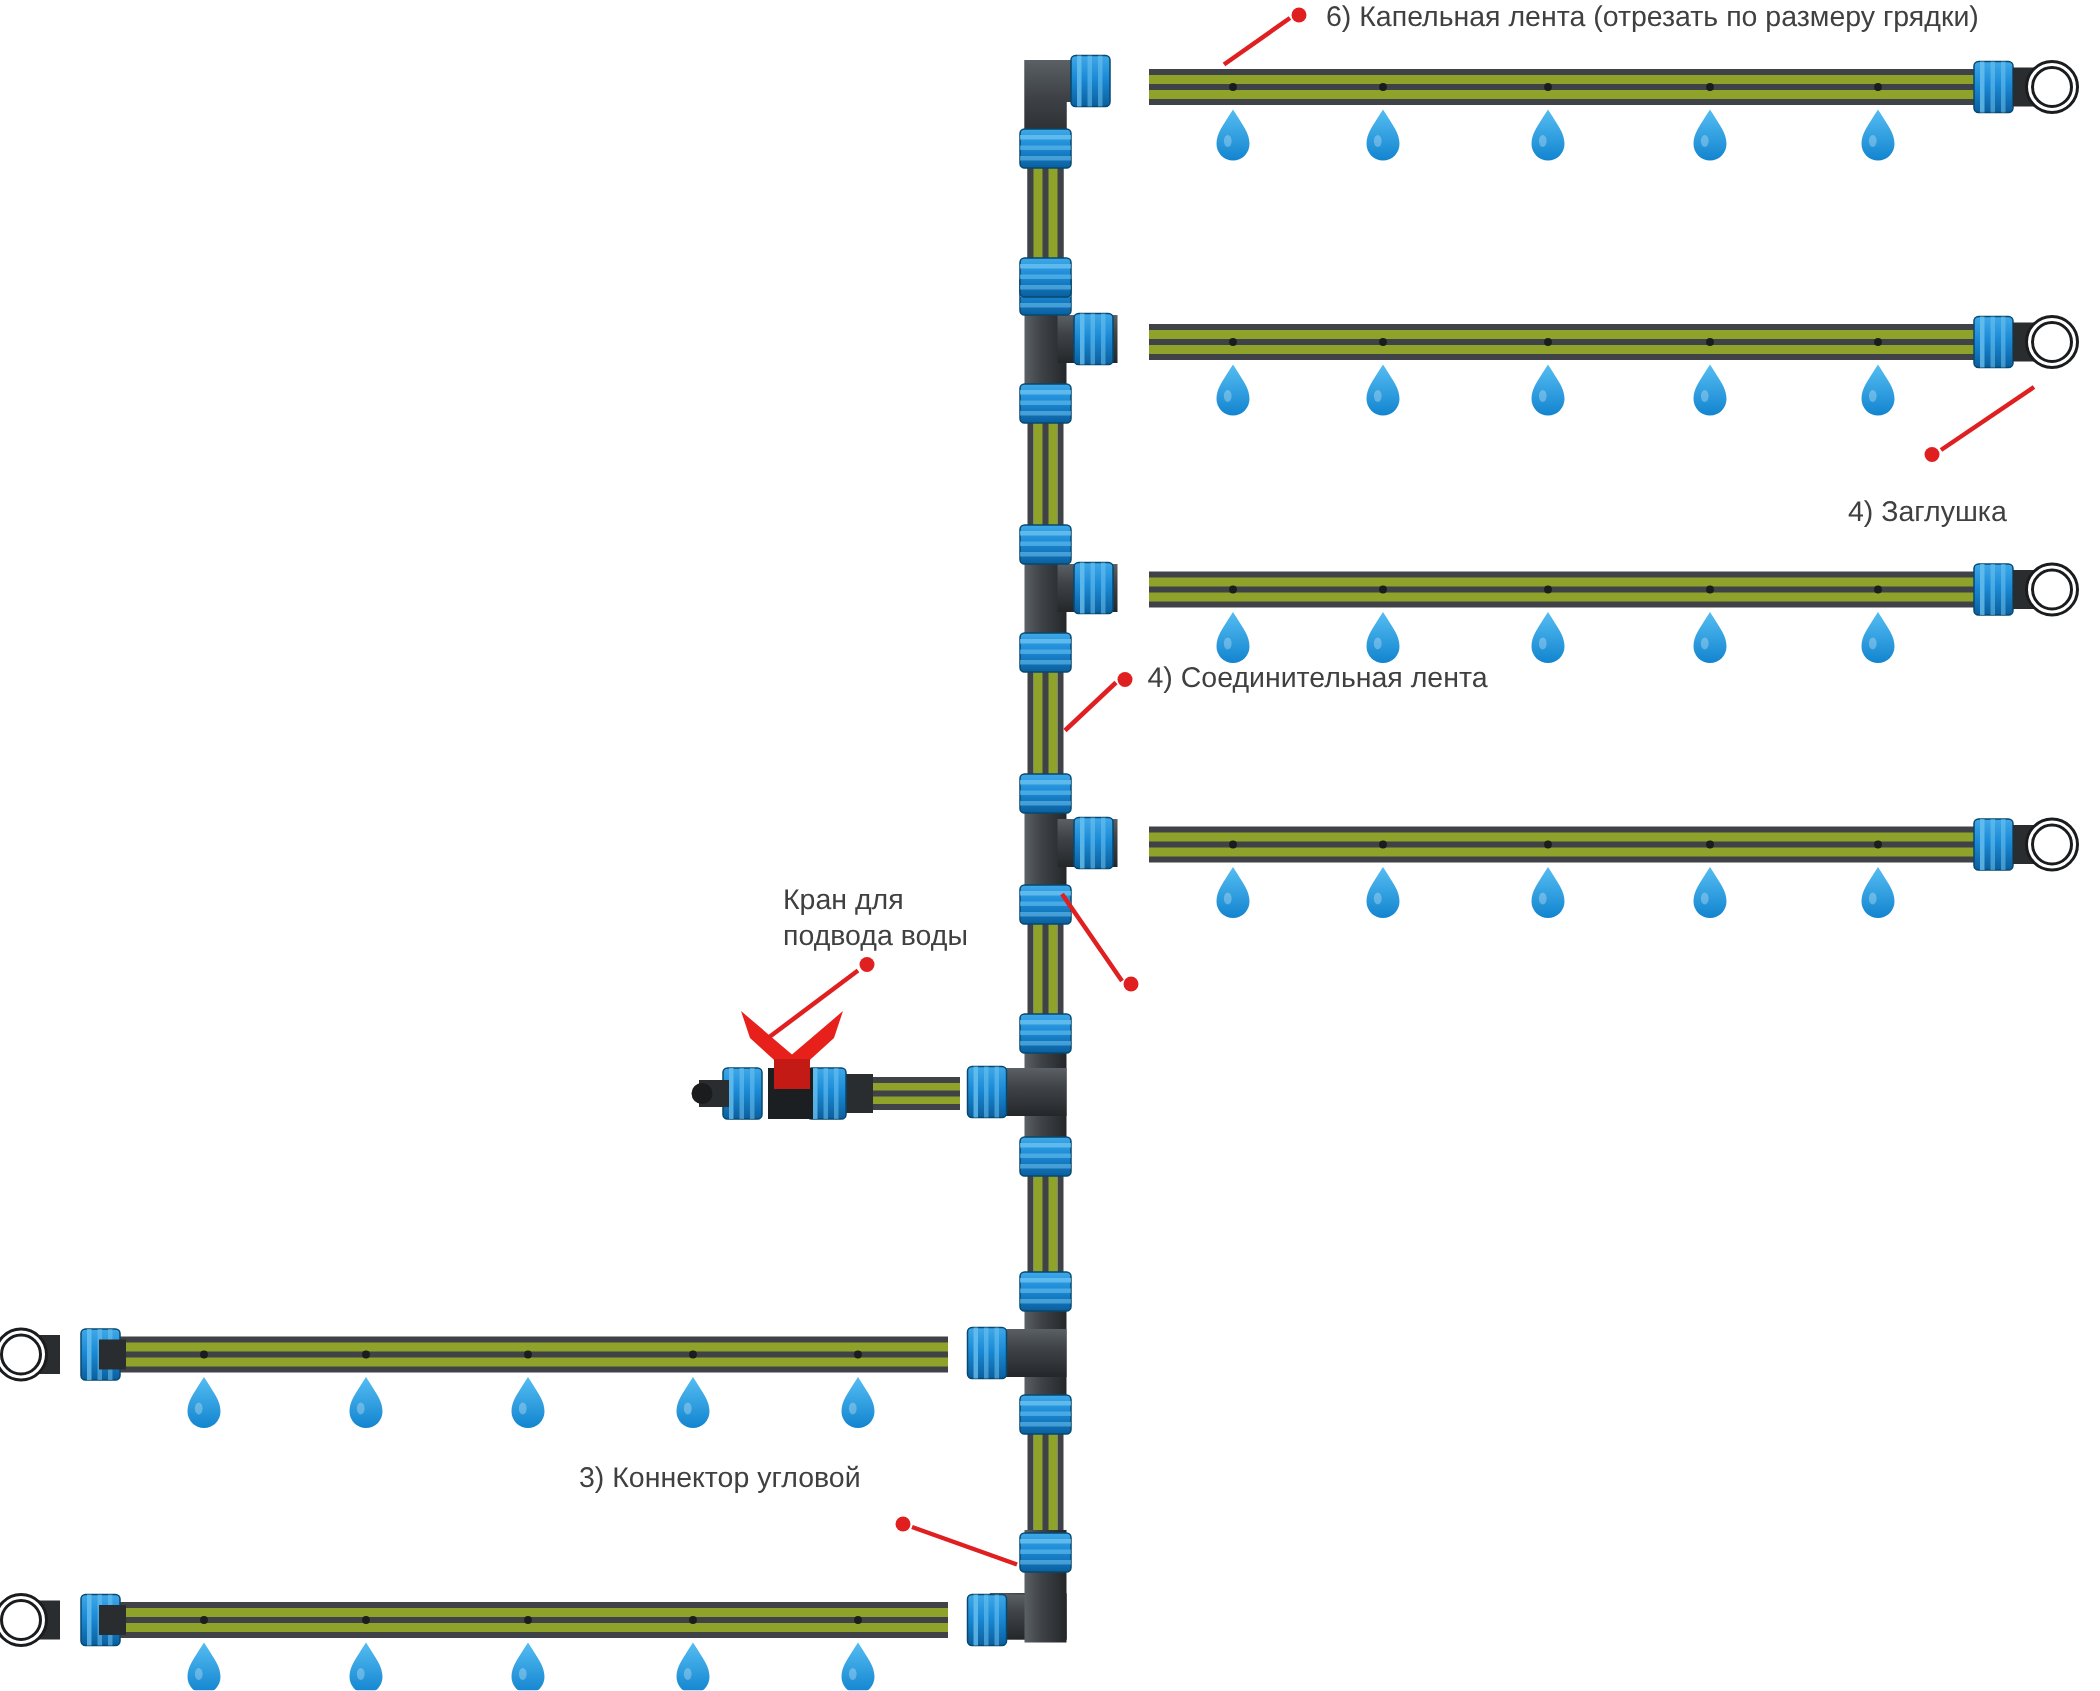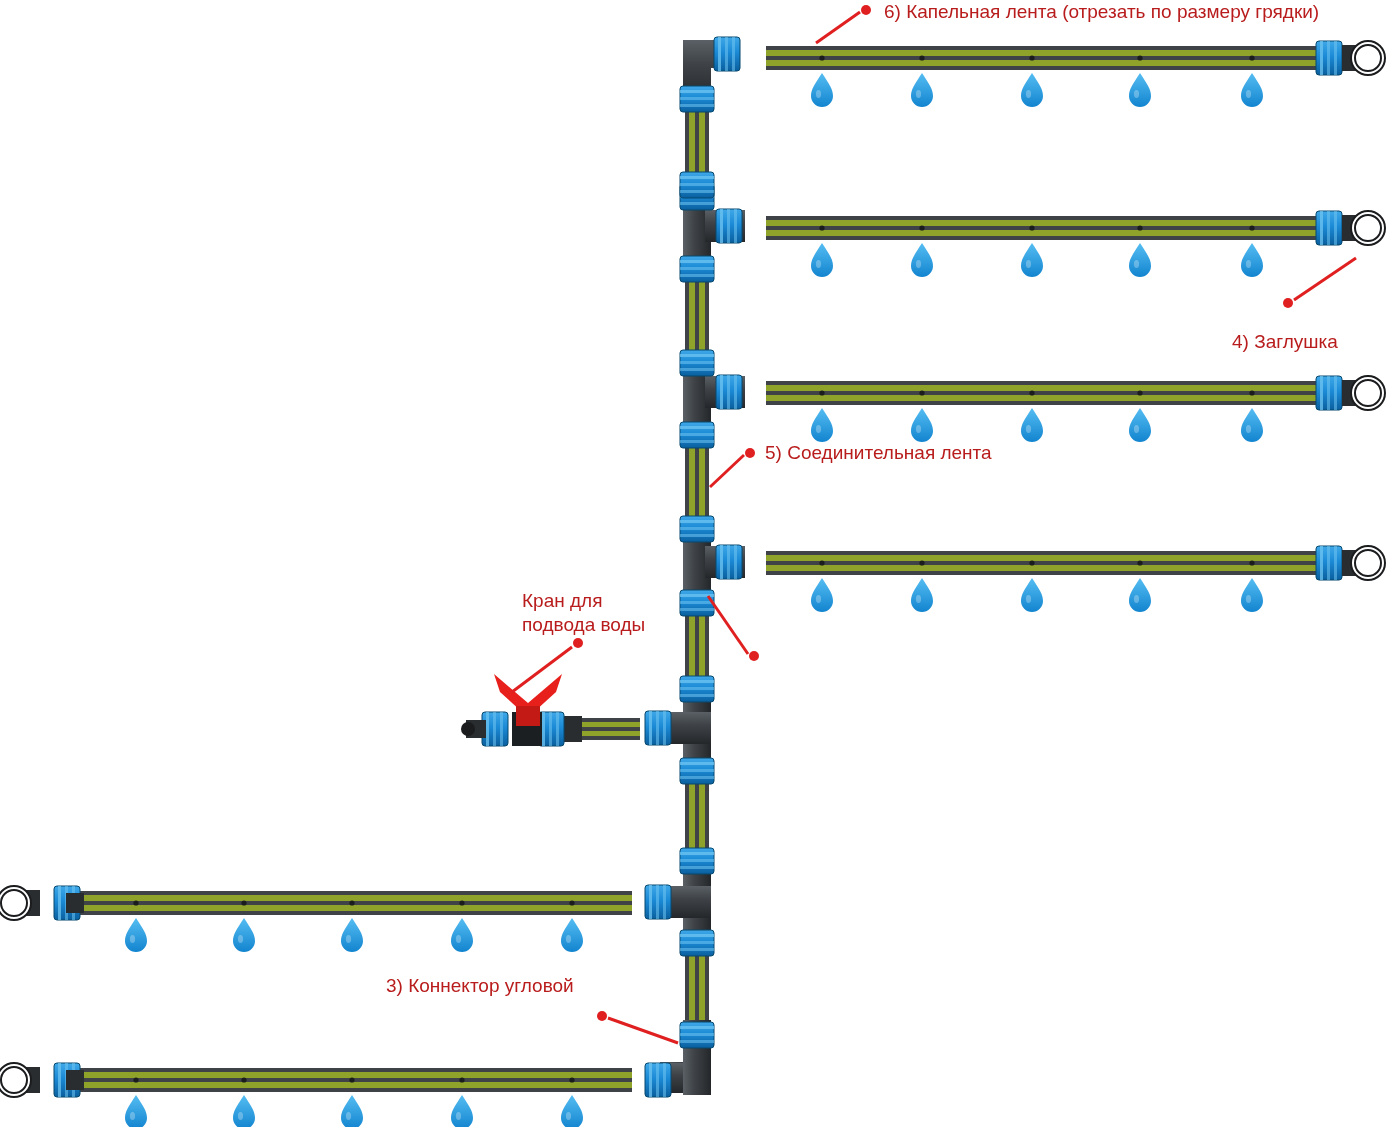--- a/index.html
+++ b/index.html
@@ -21,21 +21,21 @@
     position: absolute;
     left: 0;
     top: 0;
     width: 1400px;
     height: 1127px;
   }
   .lbl {
     position: absolute;
     font-family: "Liberation Sans", sans-serif;
     font-size: 19px;
-    color: #b91c1c;
+    color: #404040;
     white-space: pre;
     line-height: 1.25;
   }
   .lbl.center { text-align: left; }
 </style>
 </head>
 <body>
 
 <div id="stage">
 
@@ -335,21 +335,21 @@
       <circle cx="754" cy="656" r="5"></circle>
       <circle cx="578" cy="643" r="5"></circle>
       <circle cx="602" cy="1016" r="5"></circle>
     </g>
   </svg>
 
   <div class="lbl" style="left:884px; top:0px;">6) Капельная лента (отрезать по размеру грядки)</div>
 
   <div class="lbl" style="left:1232px; top:330px;">4) Заглушка</div>
 
-  <div class="lbl" style="left:765px; top:441px;">5) Соединительная лента</div>
+  <div class="lbl" style="left:765px; top:441px;">4) Соединительная лента</div>
 
 
   <div class="lbl center" style="left:522px; top:589px; width:156px;">Кран для
 подвода воды</div>
 
   <div class="lbl" style="left:386px; top:974px;">3) Коннектор угловой</div>
 
 </div>
 
 </body></html>

